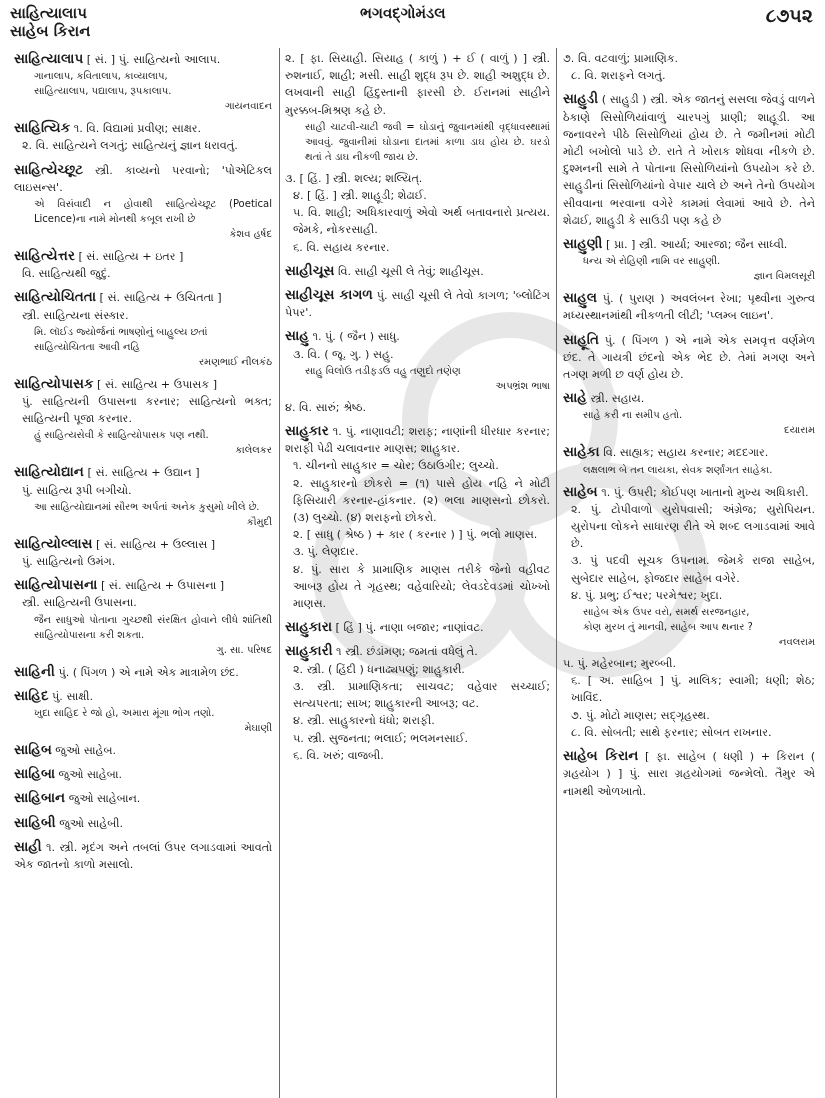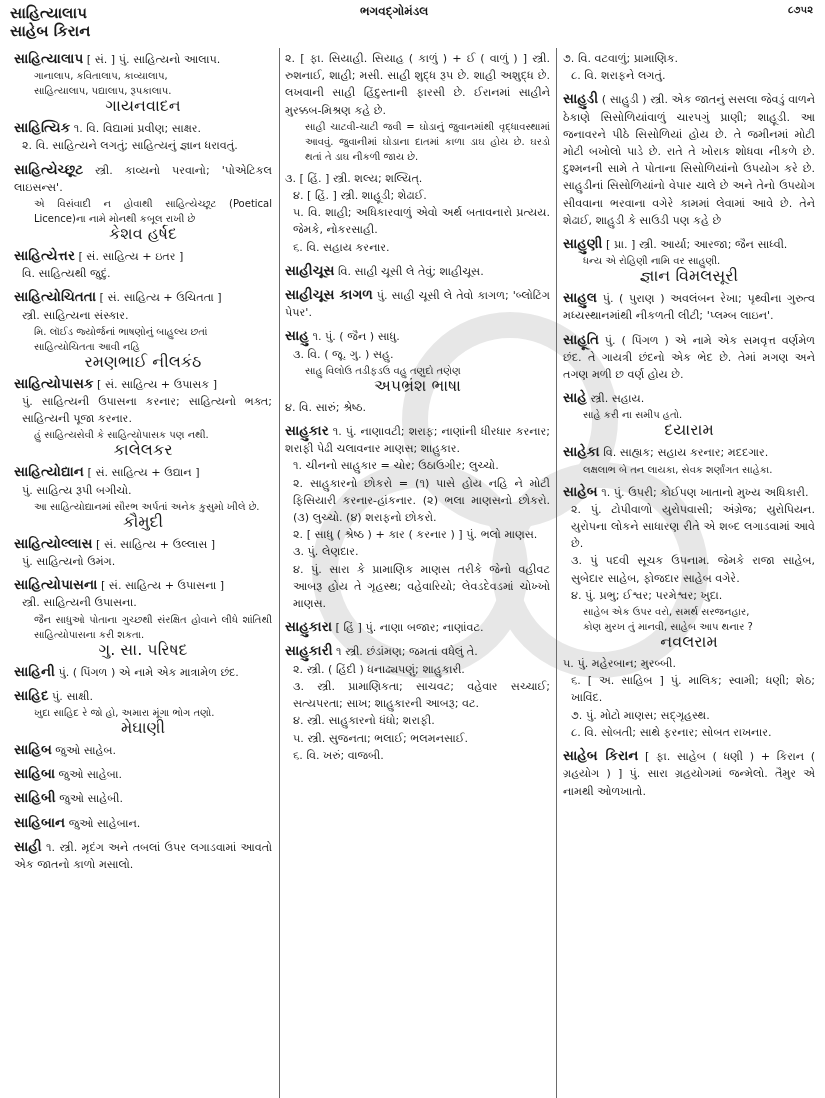--- a/index.html
+++ b/index.html
@@ -7,36 +7,36 @@
     width:825px; height:1098px; overflow:hidden; position:relative;
     font-family:"DejaVu Sans", sans-serif; color:#1a1a1a;
   }
   .watermark {
     position:absolute; left:300px; top:300px; width:420px; height:420px;
     pointer-events:none; opacity:0.09;
   }
   .header { position:absolute; left:0; top:0; width:825px; height:46px; }
   .hdr-left1 { position:absolute; left:10px; top:4px; font-size:15px; font-weight:bold; }
   .hdr-left2 { position:absolute; left:10px; top:22px; font-size:15px; font-weight:bold; }
-  .hdr-center { position:absolute; left:360px; top:4px; font-size:12px; font-weight:bold; }
-  .hdr-right { position:absolute; right:12px; top:4px; font-size:10px; font-weight:bold; }
+  .hdr-center { position:absolute; left:360px; top:4px; font-size:15px; font-weight:bold; }
+  .hdr-right { position:absolute; right:12px; top:4px; font-size:19px; font-weight:bold; }
 
   .col { position:absolute; top:50px; font-size:11.2px; line-height:17.2px; }
   .col1 { left:14px; width:258px; }
   .col2 { left:285px; width:265px; }
   .col3 { left:563px; width:252px; }
   .divider { position:absolute; top:48px; width:1px; background:#6a6a6a; height:1050px; }
   .div1 { left:279px; }
   .div2 { left:556px; }
 
   .entry { margin:0 0 6px 0; text-align:justify; }
   .hw { font-weight:bold; font-size:13.5px; }
   .sub { padding-left:8px; }
   .quote { padding-left:20px; font-size:10px; line-height:15px; }
-  .src { text-align:center; font-size:16px; line-height:15px; }
+  .src { text-align:right; font-size:10px; line-height:15px; }
   .para { display:block; }
 </style>
 </head>
 <body>
 
 <svg class="watermark" viewBox="0 0 420 420">
   <circle cx="210" cy="120" r="95" fill="none" stroke="#000" stroke-width="26"></circle>
   <circle cx="120" cy="270" r="95" fill="none" stroke="#000" stroke-width="26"></circle>
   <circle cx="300" cy="270" r="95" fill="none" stroke="#000" stroke-width="26"></circle>
 </svg>
@@ -58,22 +58,22 @@
     <div class="entry"><span class="hw">સાહિત્યેત્તર</span> <span>[ સં. સાહિત્ય + ઇતર ]</span><span class="para sub">વિ. સાહિત્યથી જુદું.</span></div>
     <div class="entry"><span class="hw">સાહિત્યોચિતતા</span> <span>[ સં. સાહિત્ય + ઉચિતતા ]</span><span class="para sub">સ્ત્રી. સાહિત્યના સંસ્કાર.</span><div class="quote">મિ. લૉઈડ જ્યોર્જનાં ભાષણોનું બાહુલ્ય છતાં</div><div class="quote">સાહિત્યોચિતતા આવી નહિ</div><div class="src">રમણભાઈ નીલકંઠ</div></div>
     <div class="entry"><span class="hw">સાહિત્યોપાસક</span> <span>[ સં. સાહિત્ય + ઉપાસક ]</span><span class="para sub">પું. સાહિત્યની ઉપાસના કરનાર; સાહિત્યનો ભક્ત; સાહિત્યની પૂજા કરનાર.</span><div class="quote">હું સાહિત્યસેવી કે સાહિત્યોપાસક પણ નથી.</div><div class="src">કાલેલકર</div></div>
     <div class="entry"><span class="hw">સાહિત્યોદ્યાન</span> <span>[ સં. સાહિત્ય + ઉદ્યાન ]</span><span class="para sub">પું. સાહિત્ય રૂપી બગીચો.</span><div class="quote">આ સાહિત્યોદ્યાનમાં સૌરભ અર્પતાં અનેક કુસુમો ખીલે છે.</div><div class="src">કૌમુદી</div></div>
     <div class="entry"><span class="hw">સાહિત્યોલ્લાસ</span> <span>[ સં. સાહિત્ય + ઉલ્લાસ ]</span><span class="para sub">પું. સાહિત્યનો ઉમંગ.</span></div>
     <div class="entry"><span class="hw">સાહિત્યોપાસના</span> <span>[ સં. સાહિત્ય + ઉપાસના ]</span><span class="para sub">સ્ત્રી. સાહિત્યની ઉપાસના.</span><div class="quote">જૈન સાધુઓ પોતાના ગુચ્છથી સંરક્ષિત હોવાને લીધે શાંતિથી સાહિત્યોપાસના કરી શકતા.</div><div class="src">ગુ. સા. પરિષદ</div></div>
     <div class="entry"><span class="hw">સાહિની</span> <span>પું. ( પિંગળ ) એ નામે એક માત્રામેળ છંદ.</span></div>
     <div class="entry"><span class="hw">સાહિદ</span> <span>પું. સાક્ષી.</span><div class="quote">ખુદા સાહિદ રે જો હો, અમારા મૂંગા ભોગ તણો.</div><div class="src">મેઘાણી</div></div>
     <div class="entry"><span class="hw">સાહિબ</span> <span>જુઓ સાહેબ.</span></div>
     <div class="entry"><span class="hw">સાહિબા</span> <span>જુઓ સાહેબા.</span></div>
+    <div class="entry"><span class="hw">સાહિબાન</span> <span>જુઓ સાહેબાન.</span></div>
     <div class="entry"><span class="hw">સાહિબી</span> <span>જુઓ સાહેબી.</span></div>
-    <div class="entry"><span class="hw">સાહિબાન</span> <span>જુઓ સાહેબાન.</span></div>
     <div class="entry"><span class="hw">સાહી</span> <span>૧. સ્ત્રી. મૃદંગ અને તબલાં ઉપર લગાડવામાં આવતો એક જાતનો કાળો મસાલો.</span></div>
   </div>
 <div class="col col2">
     <div class="entry"><span>૨. [ ફા. સિયાહી. સિયાહ ( કાળું ) + ઈ ( વાળું ) ] સ્ત્રી. રુશનાઈ, શાહી; મસી. સાહી શુદ્ધ રૂપ છે. શાહી અશુદ્ધ છે. લખવાની સાહી હિંદુસ્તાની ફારસી છે. ઈરાનમાં સાહીને મુરક્કબ-મિશ્રણ કહે છે.</span><div class="quote">સાહી ચાટવી-ચાટી જવી = ઘોડાનું જુવાનમાંથી વૃદ્ધાવસ્થામાં આવવું. જુવાનીમાં ઘોડાના દાતમાં કાળા ડાઘ હોય છે. ઘરડો થતાં તે ડાઘ નીકળી જાય છે.</div></div>
     <div class="entry"><span>૩. [ હિં. ] સ્ત્રી. શલ્ય; શલ્યિત્.</span><span class="para sub">૪. [ હિં. ] સ્ત્રી. શાહૂડી; શેઢાઈ.</span><span class="para sub">૫. વિ. શાહી; અધિકારવાળું એવો અર્થ બતાવનારો પ્રત્યય. જેમકે, નોકરસાહી.</span><span class="para sub">૬. વિ. સહાય કરનાર.</span></div>
     <div class="entry"><span class="hw">સાહીચૂસ</span> <span>વિ. સાહી ચૂસી લે તેવું; શાહીચૂસ.</span></div>
     <div class="entry"><span class="hw">સાહીચૂસ કાગળ</span> <span>પું. સાહી ચૂસી લે તેવો કાગળ; 'બ્લોટિંગ પેપર'.</span></div>
     <div class="entry"><span class="hw">સાહુ</span> <span>૧. પું. ( જૈન ) સાધુ.</span><span class="para sub">૩. વિ. ( જૂ. ગુ. ) સહુ.</span><div class="quote">સાહુ વિલોઉ તડીફડઉ વહુ તણુદો તણેણ</div><div class="src">અપભ્રંશ ભાષા</div></div>
     <div class="entry"><span>૪. વિ. સારું; શ્રેષ્ઠ.</span></div>
     <div class="entry"><span class="hw">સાહુકાર</span> <span>૧. પું. નાણાવટી; શરાફ; નાણાંની ધીરધાર કરનાર; શરાફી પેઢી ચલાવનાર માણસ; શાહુકાર.</span><span class="para sub">૧. ચીનનો સાહુકાર = ચોર; ઉઠાઉગીર; લુચ્ચો.</span><span class="para sub">૨. સાહુકારનો છોકરો = (૧) પાસે હોય નહિ ને મોટી ફિસિયારી કરનાર-હાંકનાર. (૨) ભલા માણસનો છોકરો. (૩) લુચ્ચો. (૪) શરાફનો છોકરો.</span><span class="para sub">૨. [ સાધુ ( શ્રેષ્ઠ ) + કાર ( કરનાર ) ] પું. ભલો માણસ.</span><span class="para sub">૩. પું. લેણદાર.</span><span class="para sub">૪. પું. સારા કે પ્રામાણિક માણસ તરીકે જેનો વહીવટ આબરૂ હોય તે ગૃહસ્થ; વહેવારિયો; લેવડદેવડમાં ચોખ્ખો માણસ.</span></div>

